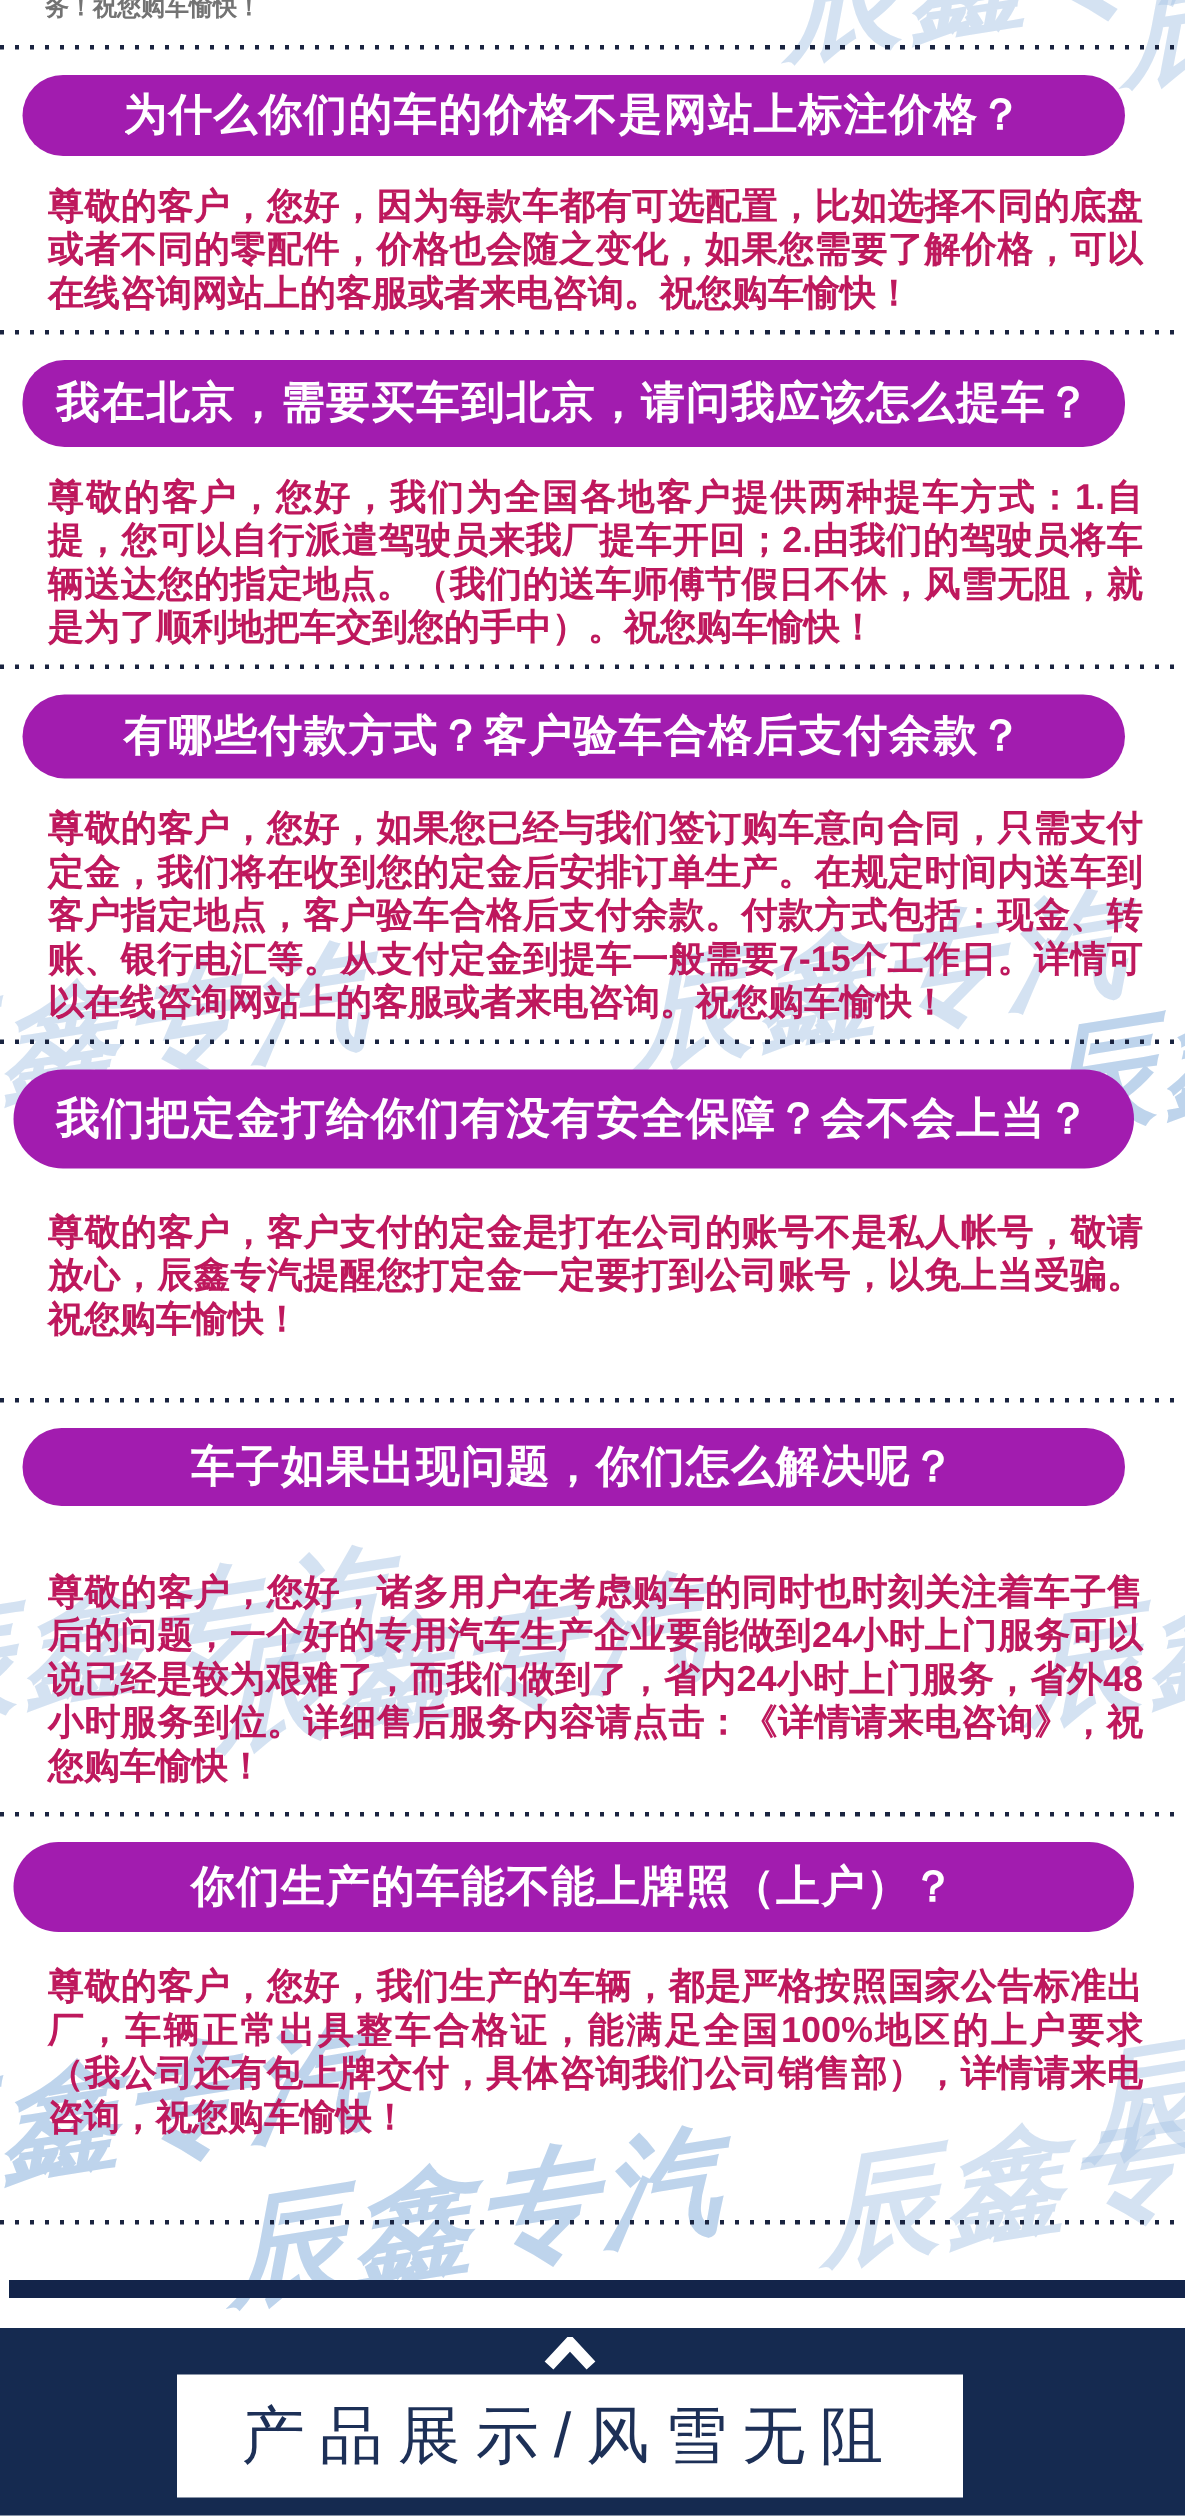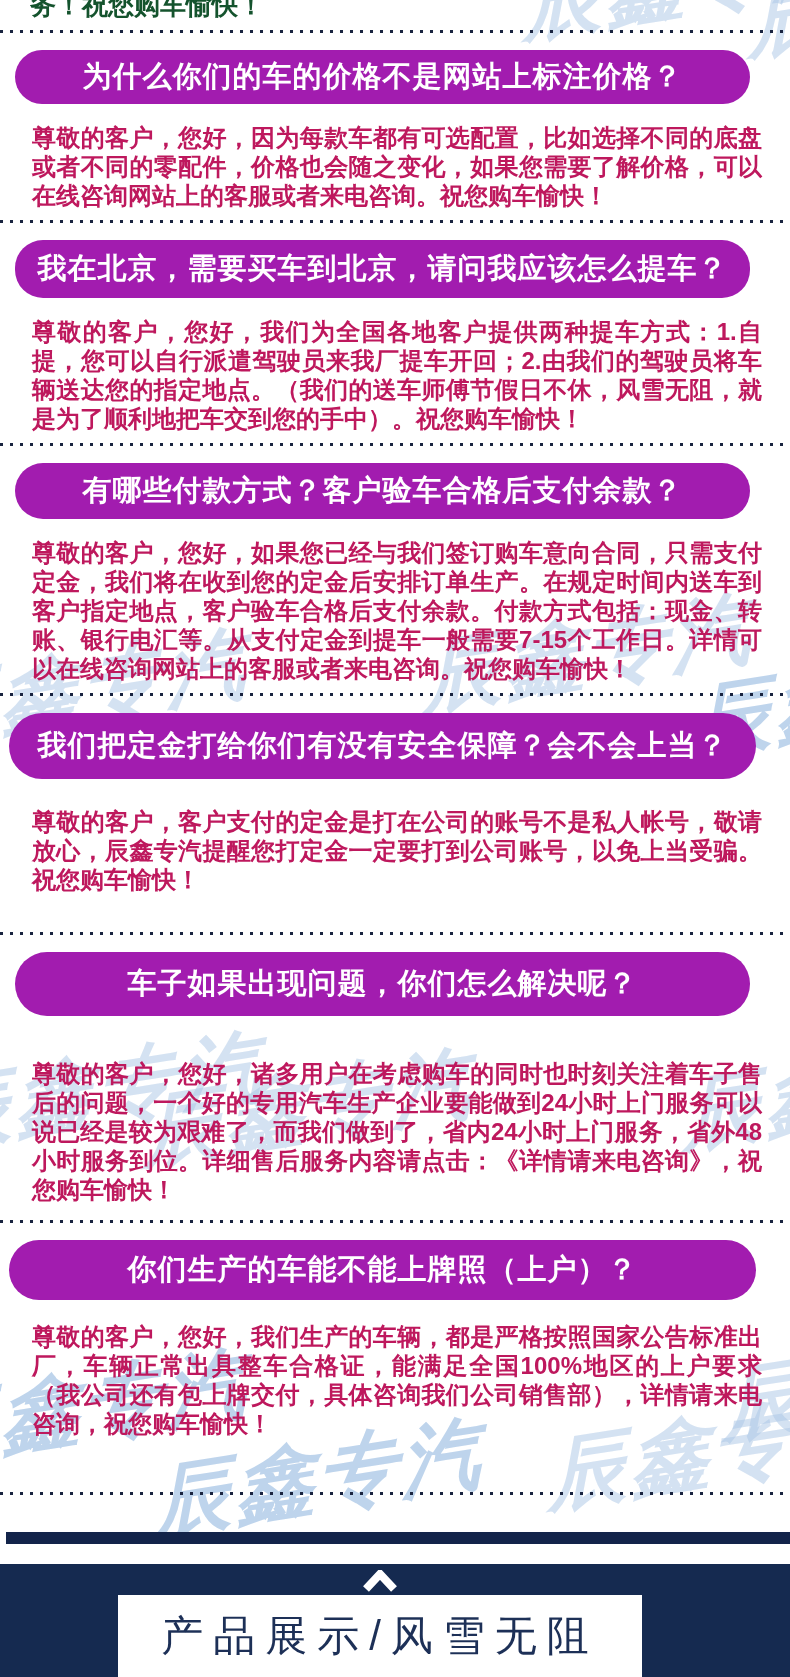--- a/index.html
+++ b/index.html
@@ -18,42 +18,42 @@
     letter-spacing:4px; white-space:nowrap;
     color:rgba(170,198,230,0.50);
     transform:rotate(-9deg) skewX(-6deg);
   }
   .wm.strong { color:rgba(150,185,224,0.62); }
 
   .content { position:relative; z-index:1; }
 
   
   .top-clip { height:18px; overflow:hidden; margin:0 0 0 30px;
-              font-size:26px; line-height:29px; font-weight:600; color:#14532d; }
+              font-size:16px; line-height:29px; font-weight:600; color:#737373; }
   .top-clip span { display:block; margin-top:-9px; }
 
   
   .sep { height:3px; margin-top:10px;
          background-image:repeating-linear-gradient(to right,#1a2440 0 3px,transparent 3px 10px); }
   .sep.s1 { margin-top:12px; }
   .sep.s5 { margin-top:38px; }
   .sep.s6 { margin-top:16px; }
   .sep.s7 { margin-top:54px; }
 
   
   .q-bar {
     margin:17px 40px 0 15px; height:54px;
     background:#a21caf; border-radius:28px;
     display:flex; align-items:center; justify-content:center;
     color:#ffffff; font-size:29px; font-weight:700; letter-spacing:1px;
   }
   .q-bar.h58 { height:58px; }
   .q-bar.h56 { height:56px; }
   .q-bar.h66 { height:66px; border-radius:33px; margin-left:9px; margin-right:34px; }
-  .q-bar.h64 { height:64px; border-radius:32px; }
+  .q-bar.h64 { height:52px; border-radius:32px; }
   .q-bar.h62 { height:60px; border-radius:31px; margin-left:9px; margin-right:34px; }
 
   
   .answer {
     margin:19px 28px 0 32px;
     font-size:24px; line-height:29px; font-weight:600;
     color:#be185d; text-align:justify;
   }
   .answer.a4 { margin-top:28px; }
   .answer.a5 { margin-top:43px; }

